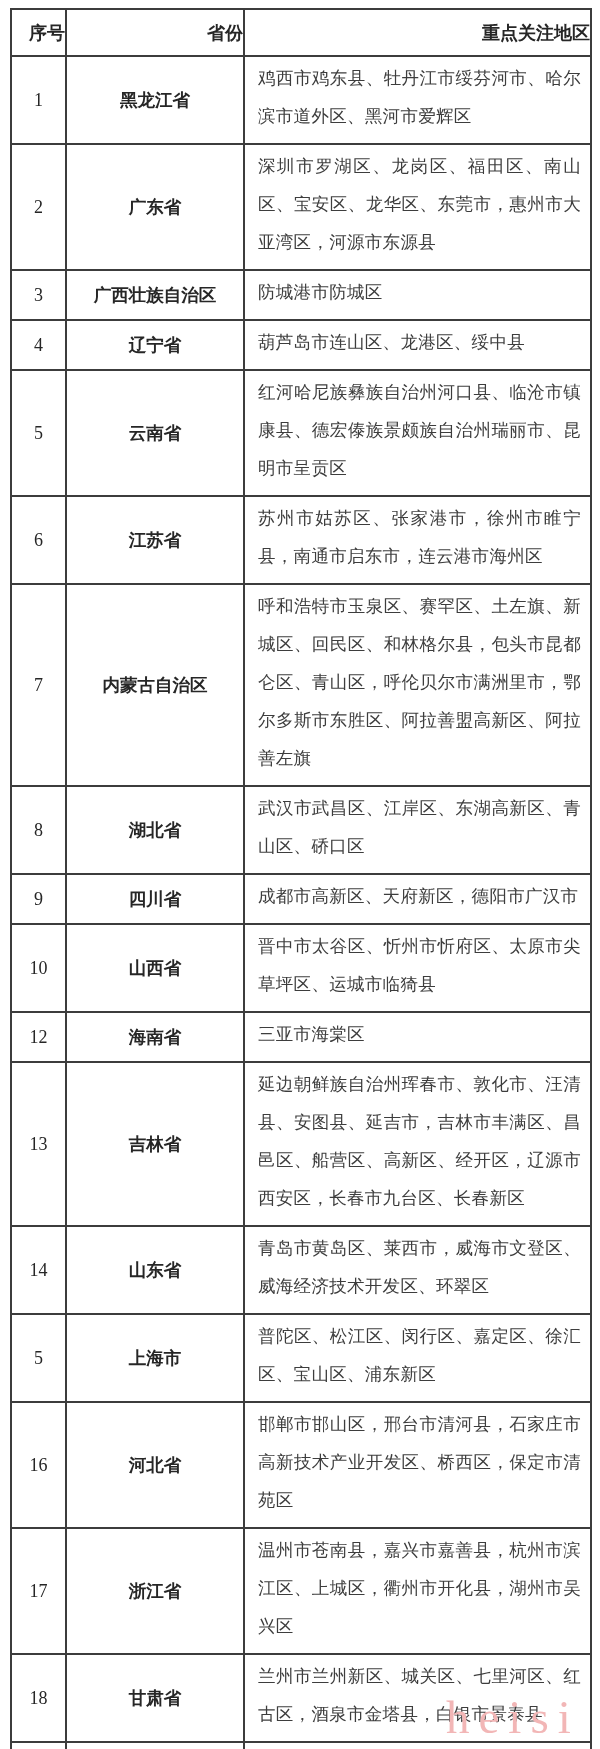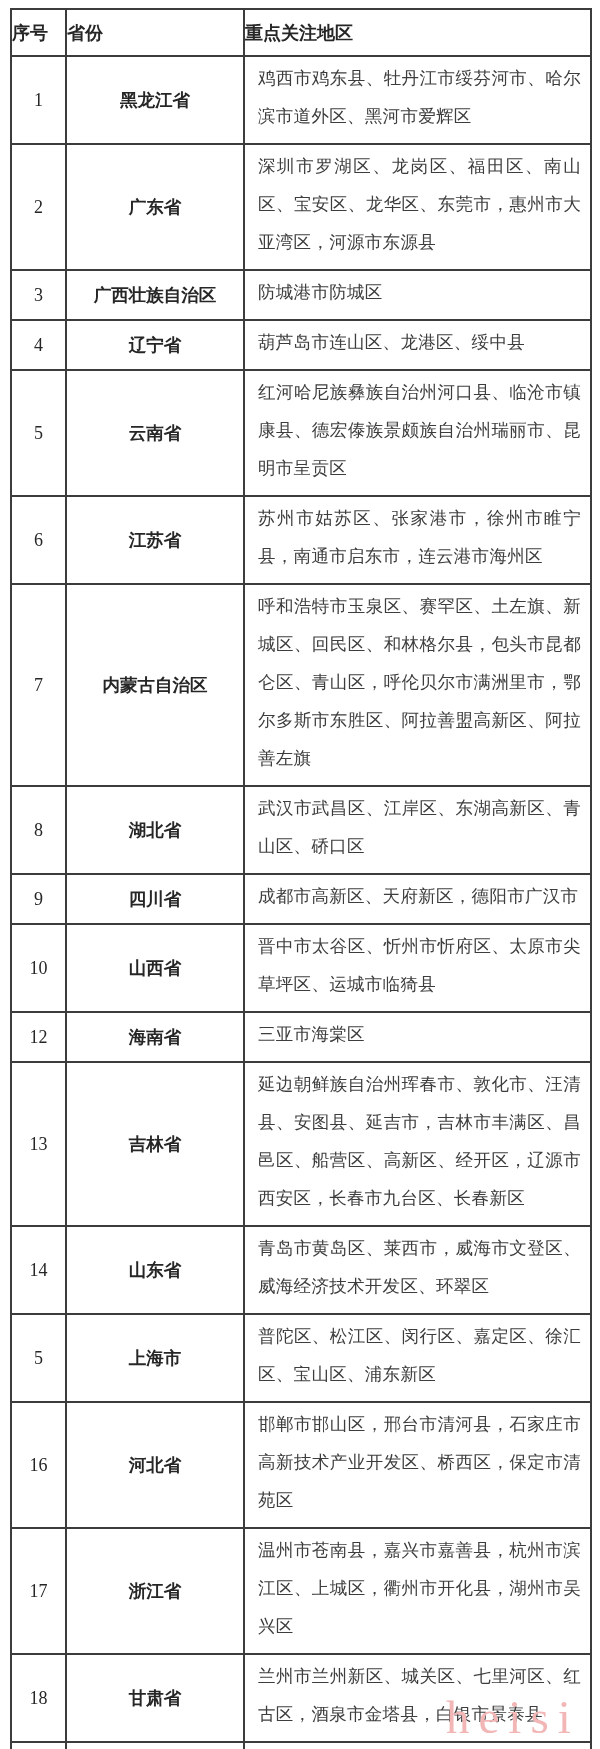--- a/index.html
+++ b/index.html
@@ -32,21 +32,21 @@
   }
   col.c-no{width:55px;}
   col.c-prov{width:178px;}
   col.c-reg{width:347px;}
   thead tr{height:47px;}
   th{
     font-family:"Liberation Sans","DejaVu Sans",sans-serif;
     font-weight:bold;
     font-size:18px;
     color:var(--header-text);
-    text-align:left;
+    text-align:right;
   }
   td.cell-no{
     text-align:center;
     font-size:18px;
     color:var(--header-text);
     font-family:"Liberation Serif","DejaVu Serif",serif;
   }
   td.cell-prov{
     text-align:center;
     font-family:"Liberation Sans","DejaVu Sans",sans-serif;

